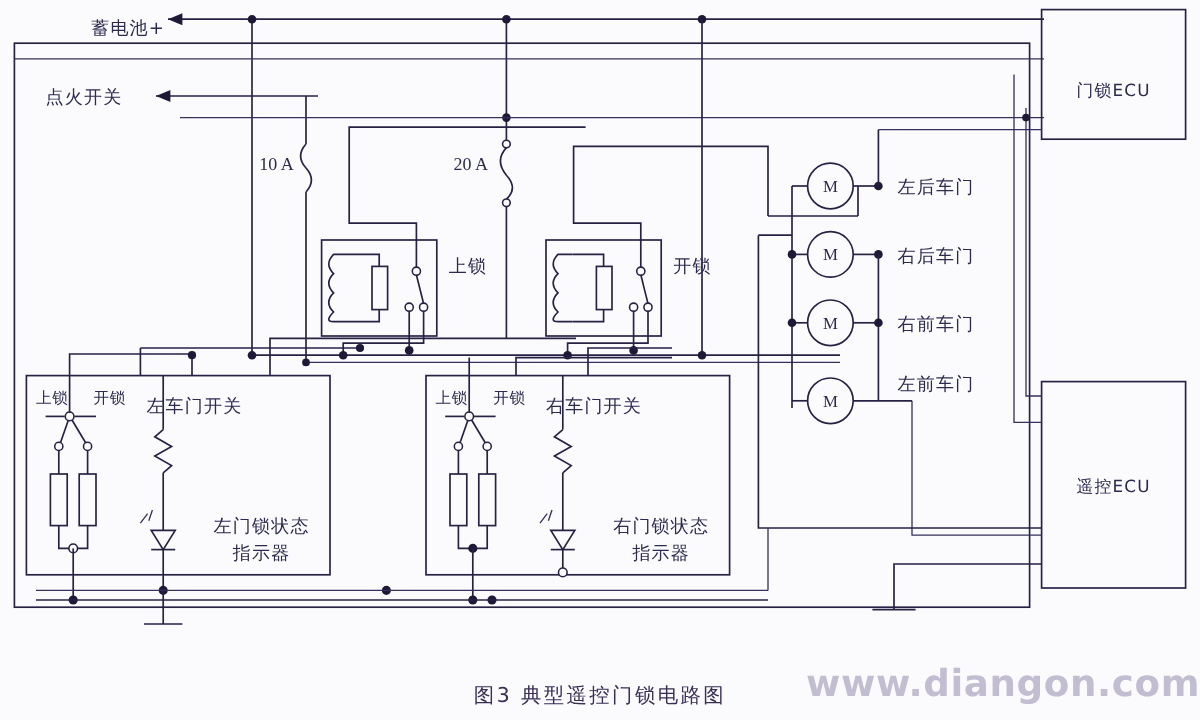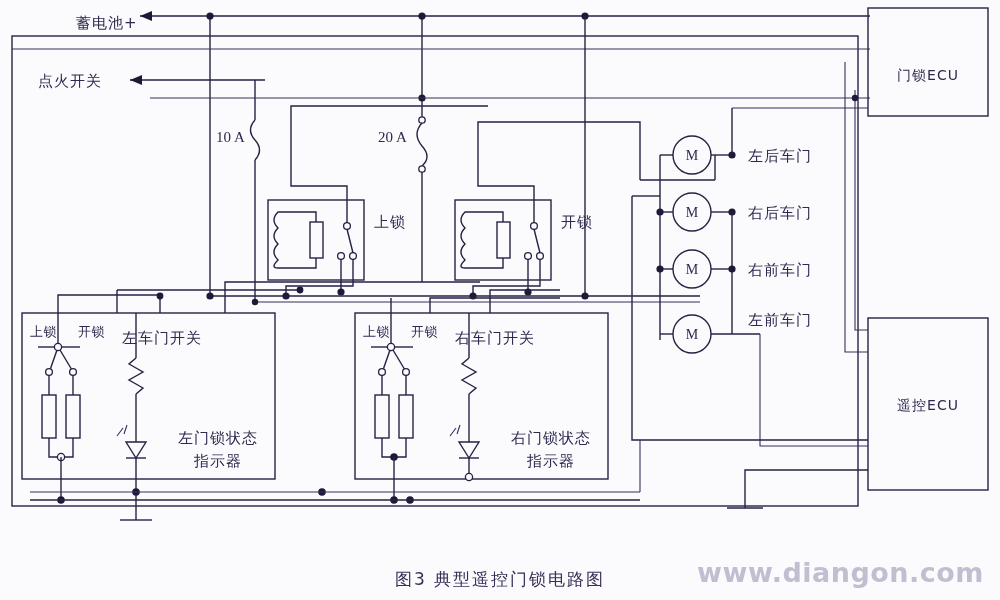--- a/index.html
+++ b/index.html
@@ -52,24 +52,24 @@
     fill: #2c2a4e;
   }
   .ecu-text {
     font-family: "DejaVu Sans", "Liberation Sans", sans-serif;
     font-size: 14px;
     fill: #2c2a4e;
     letter-spacing: 1px;
   }
   .watermark {
     position: absolute;
-    right: 16px;
+    right: 0;
     bottom: 12px;
     font-family: "DejaVu Sans", "Liberation Sans", sans-serif;
-    font-size: 27px;
+    font-size: 31px;
     color: #b9b3c9;
     letter-spacing: 0.5px;
     font-weight: 600;
     opacity: 0.85;
     user-select: none;
   }
   .wire { stroke: #262244; stroke-width: 1.4; fill: none; }
   .wire-thin { stroke: #35305c; stroke-width: 1.1; fill: none; }
   .box { stroke: #262244; stroke-width: 1.4; fill: none; }
   .node { fill: #1d1936; }

